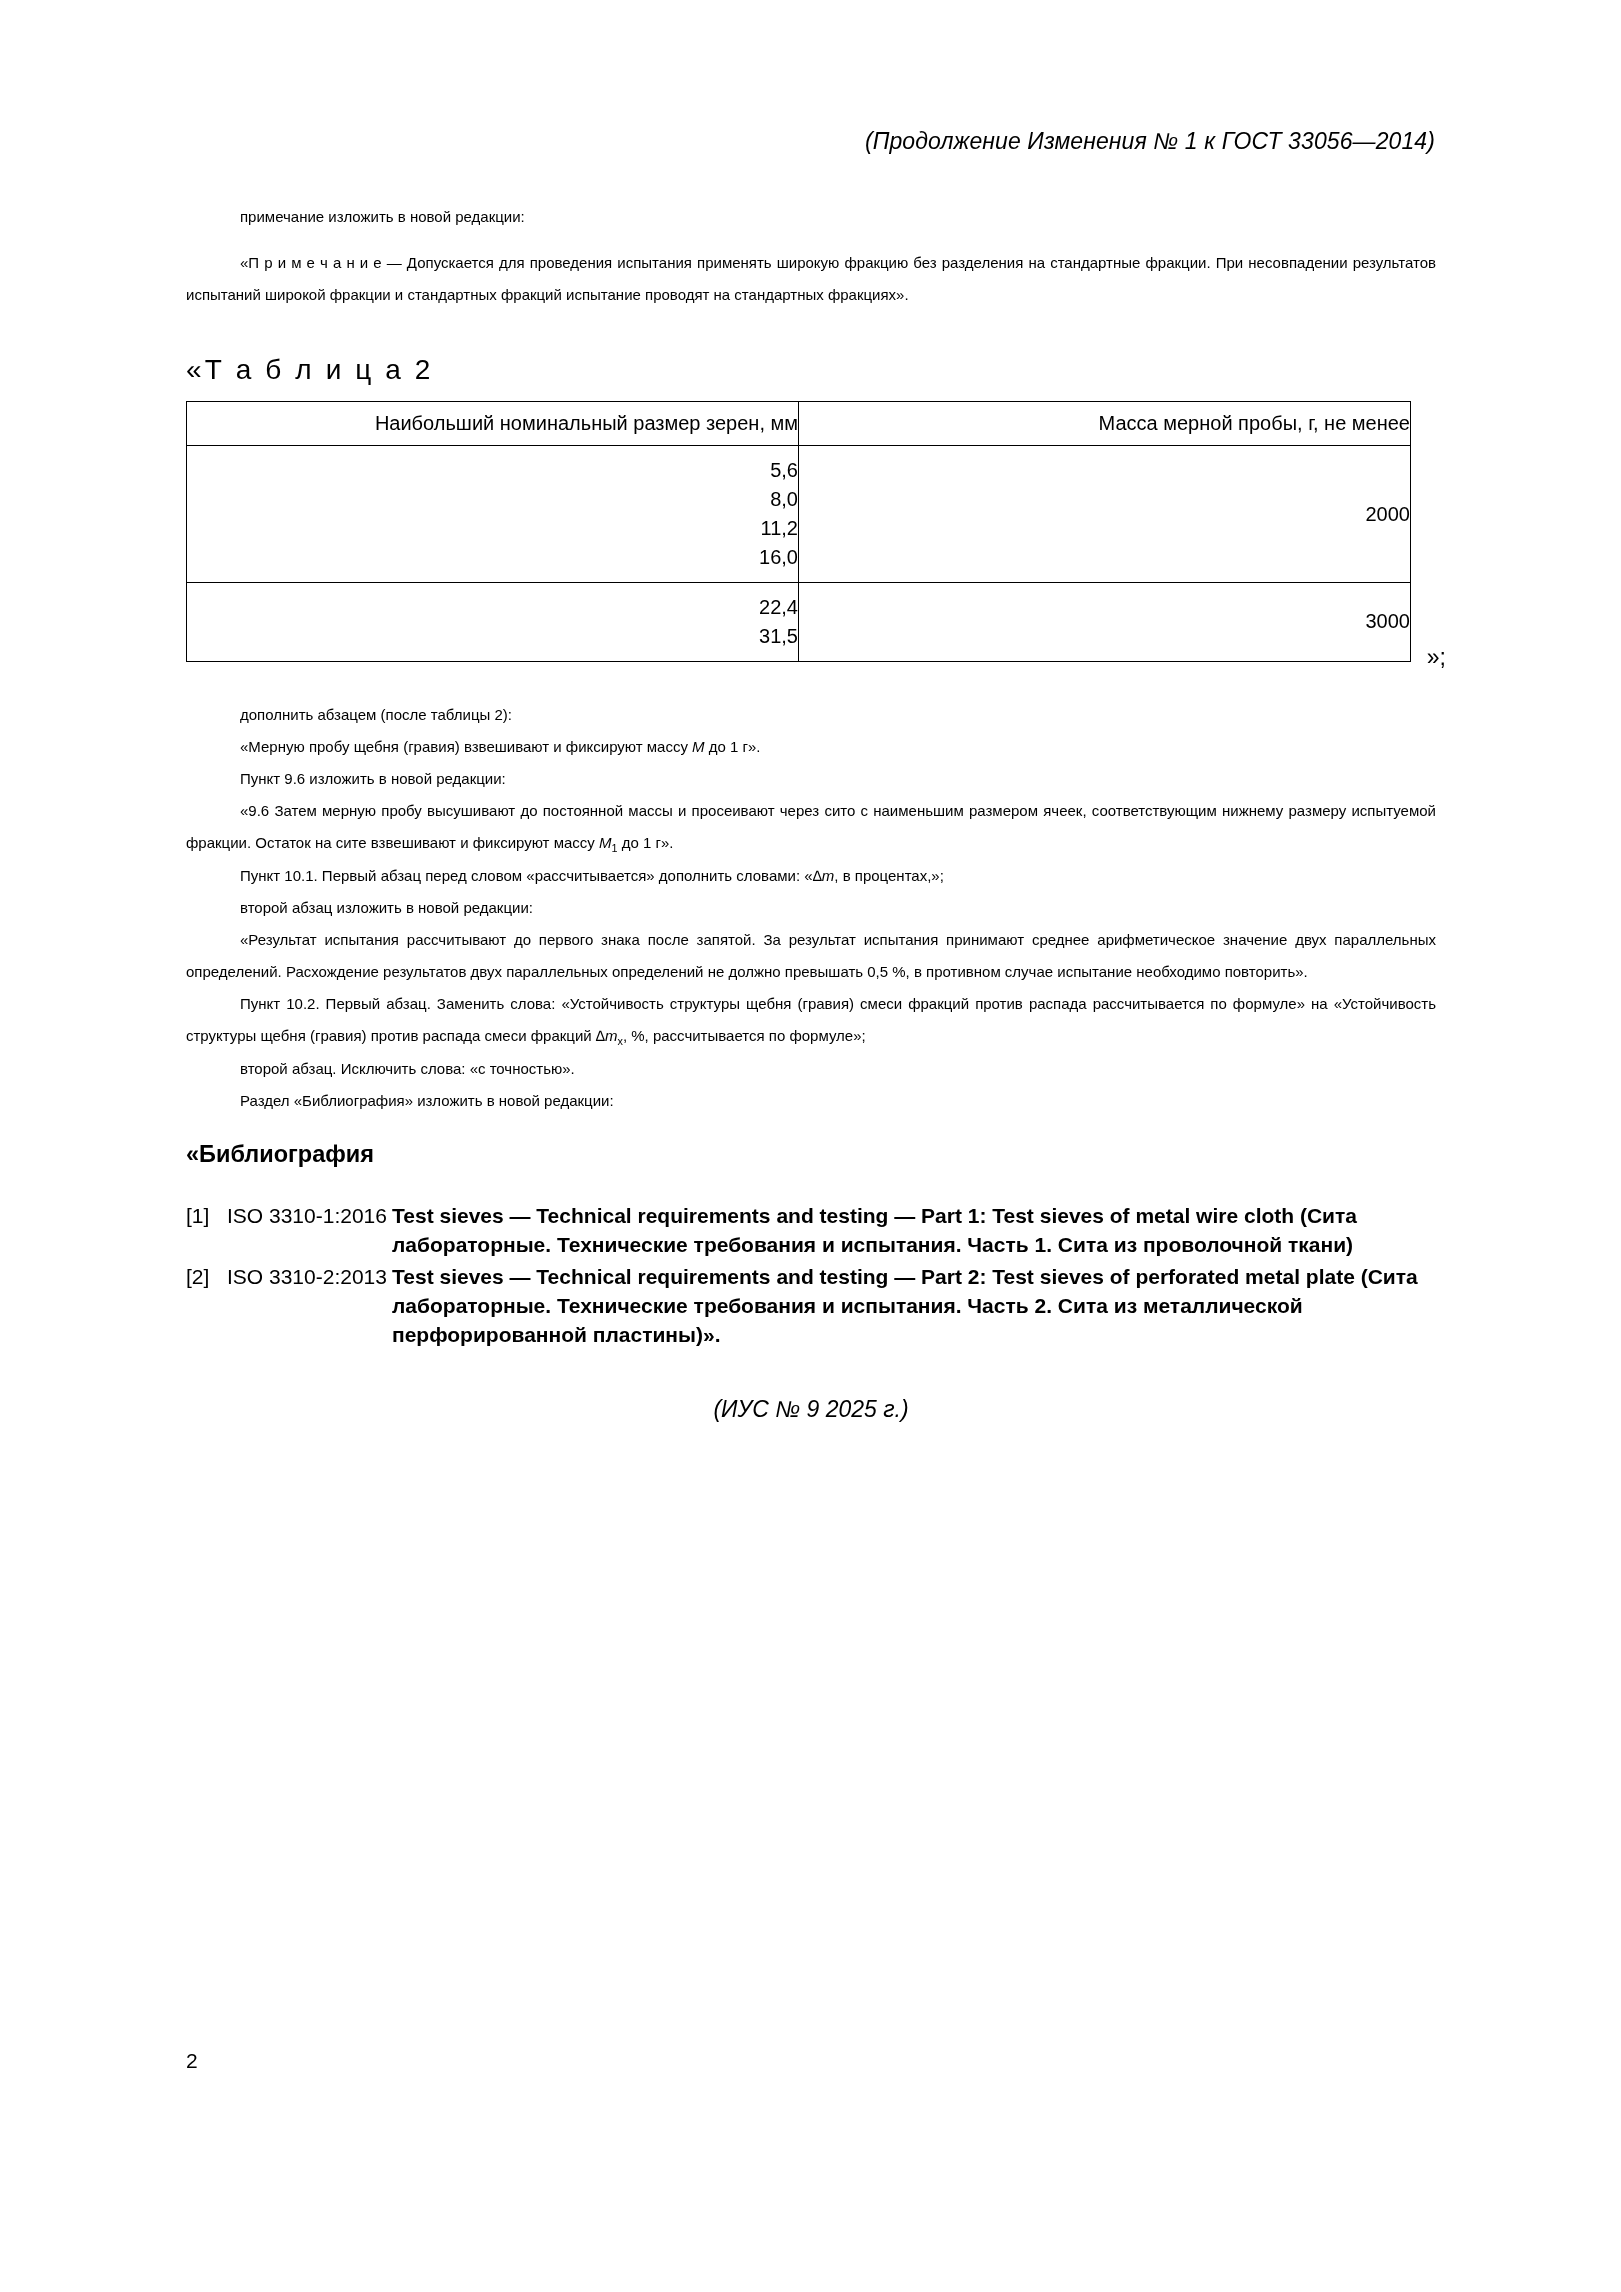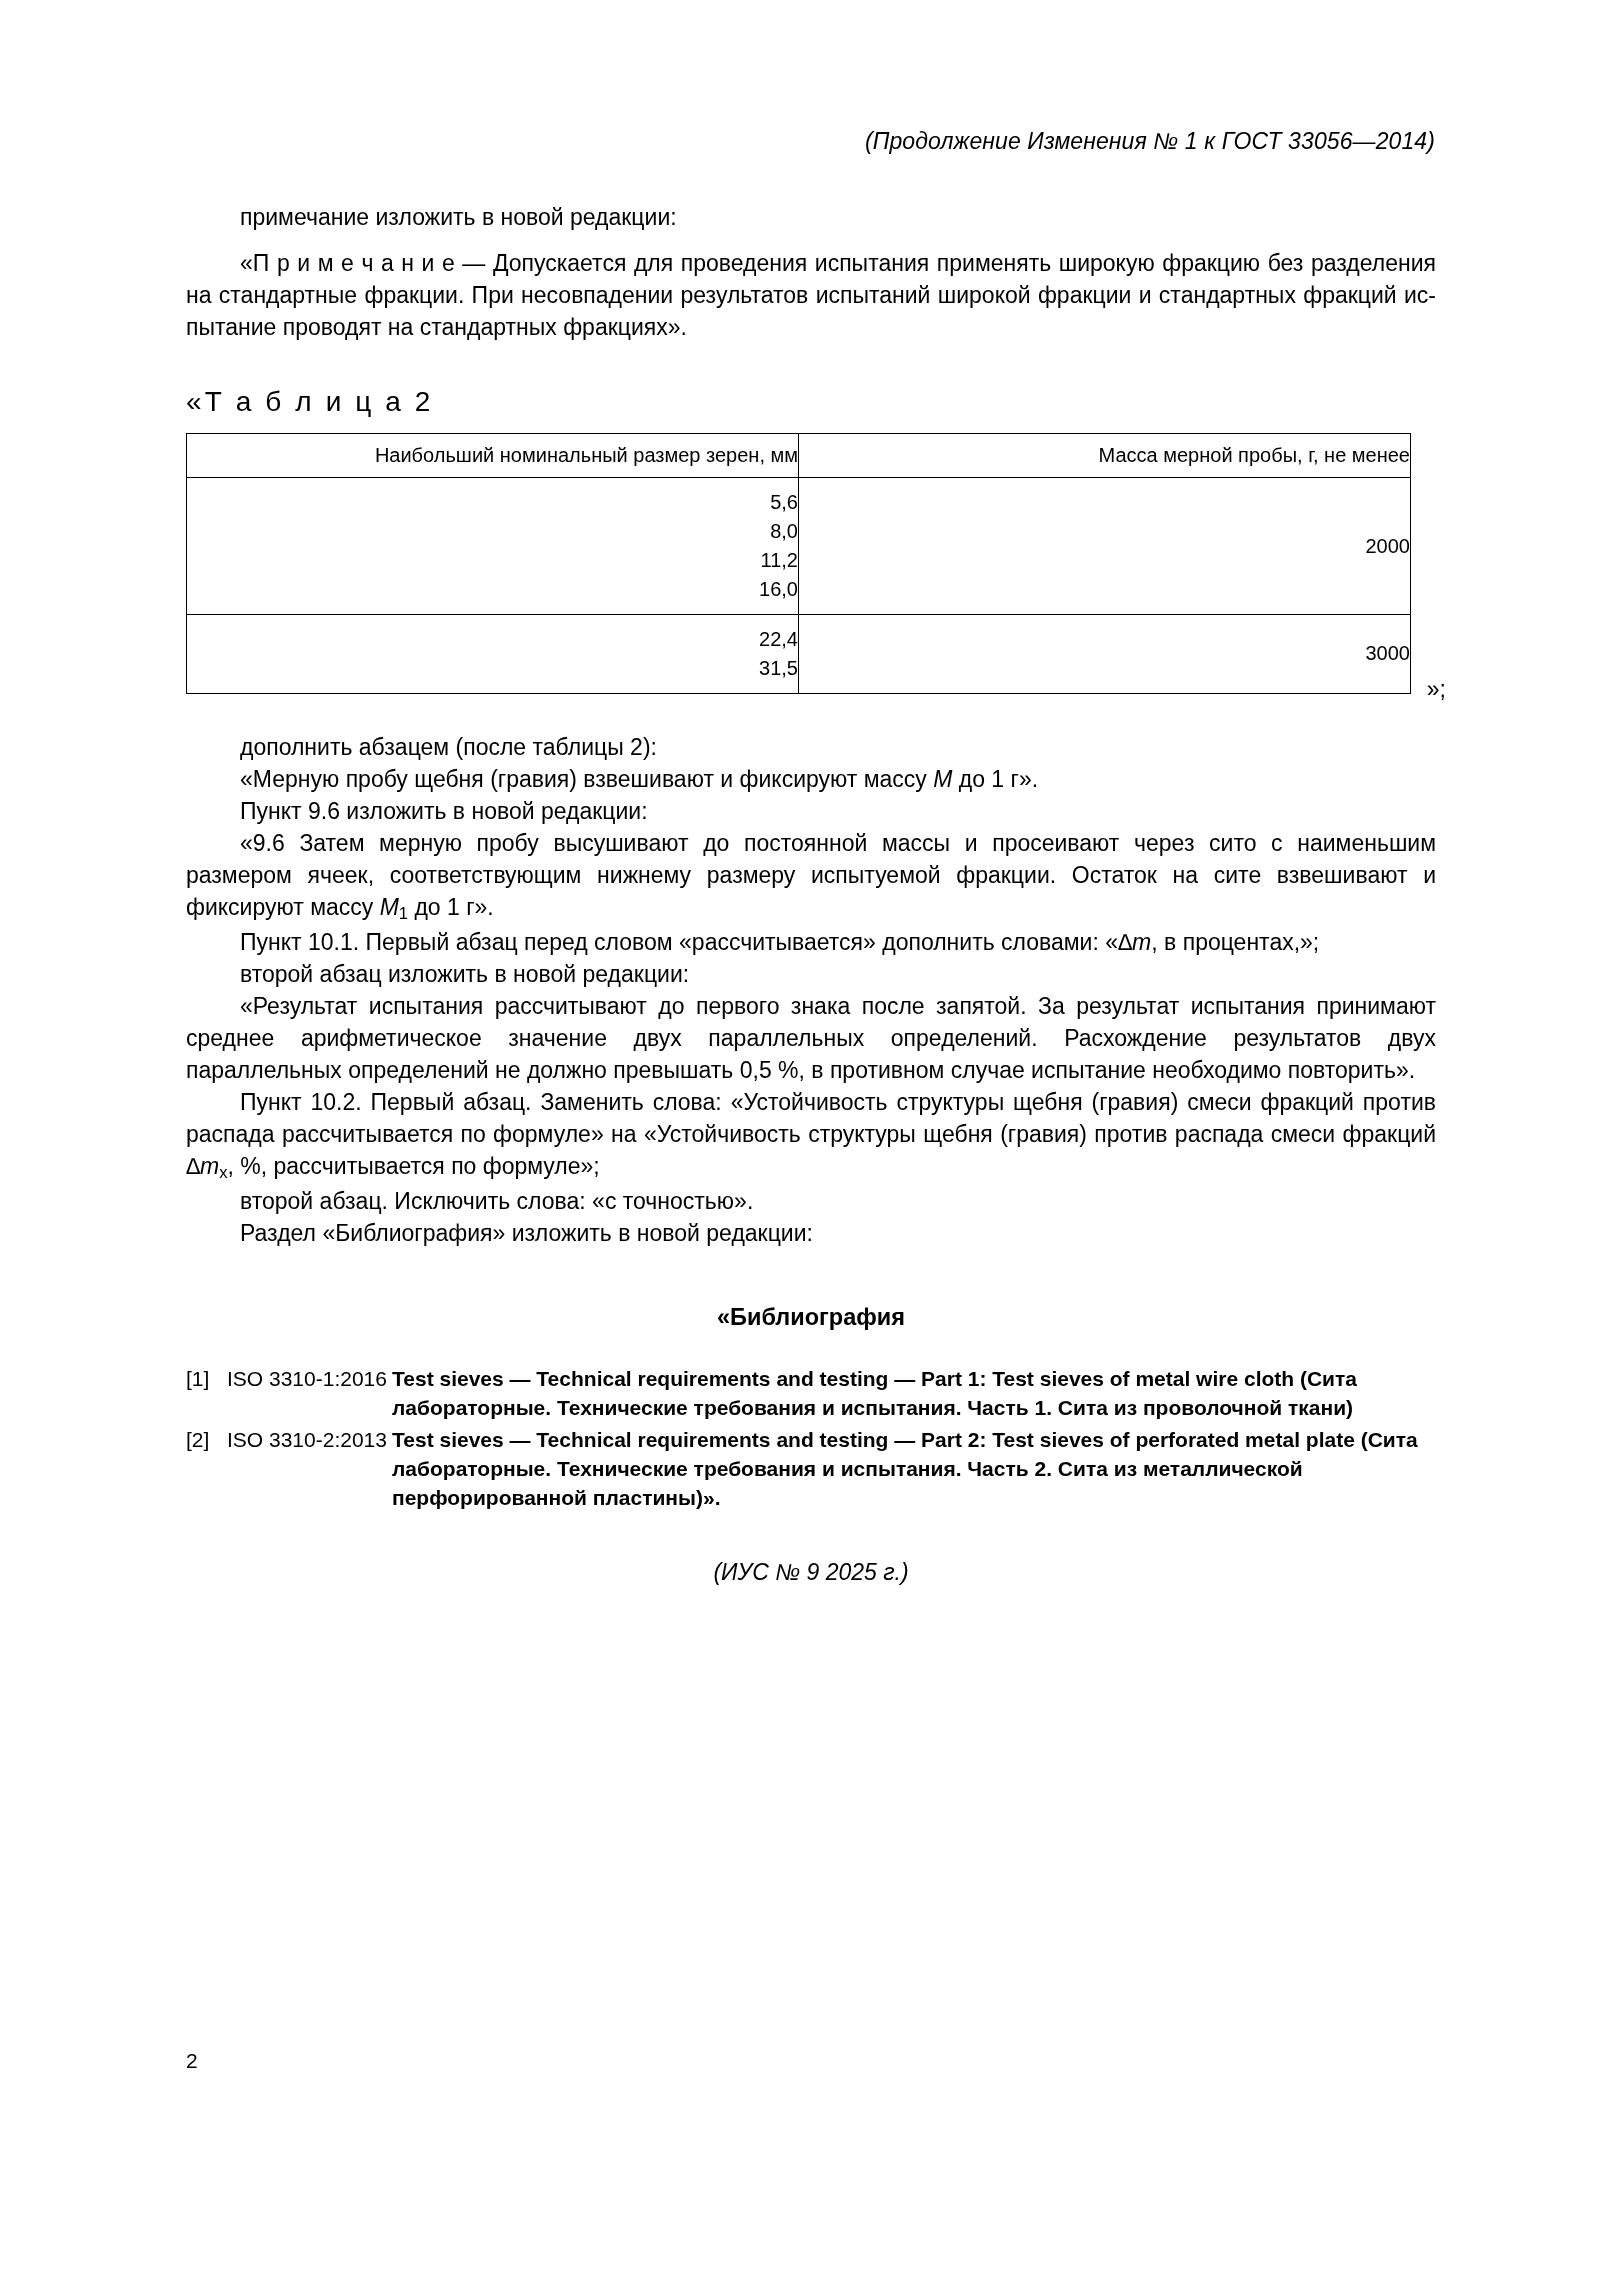--- a/index.html
+++ b/index.html
@@ -33,21 +33,21 @@
     white-space: nowrap;
   }
   .content {
     position: absolute;
     left: 186px;
     top: 201px;
     width: 1250px;
   }
   p {
     margin: 0 0 0 0;
-    font-size: 23px;
+    font-size: 15px;
     line-height: 32px;
     text-align: justify;
   }
   .indent {
     text-indent: 54px;
   }
   .gap-sm { margin-top: 13.7px; }
   .gap-md { margin-top: 25.5px; }
   .gap-lg { margin-top: 37px; }
 
@@ -85,24 +85,23 @@
     padding: 9.8px 0 9.8px 0;
     white-space: pre-line;
   }
   .closing-quote {
     position: absolute;
     right: -35px;
     bottom: -9.8px;
     font-size: 23px;
   }
   .biblio-title {
-    text-align: center;
     font-weight: bold;
     font-size: 23.5px;
-    margin-top: 55px;
+    margin-top: 24px;
   }
   .biblio {
     margin-top: 33px;
     font-size: 21px;
     line-height: 29px;
   }
   .biblio-row {
     display: flex;
     align-items: flex-start;
   }

